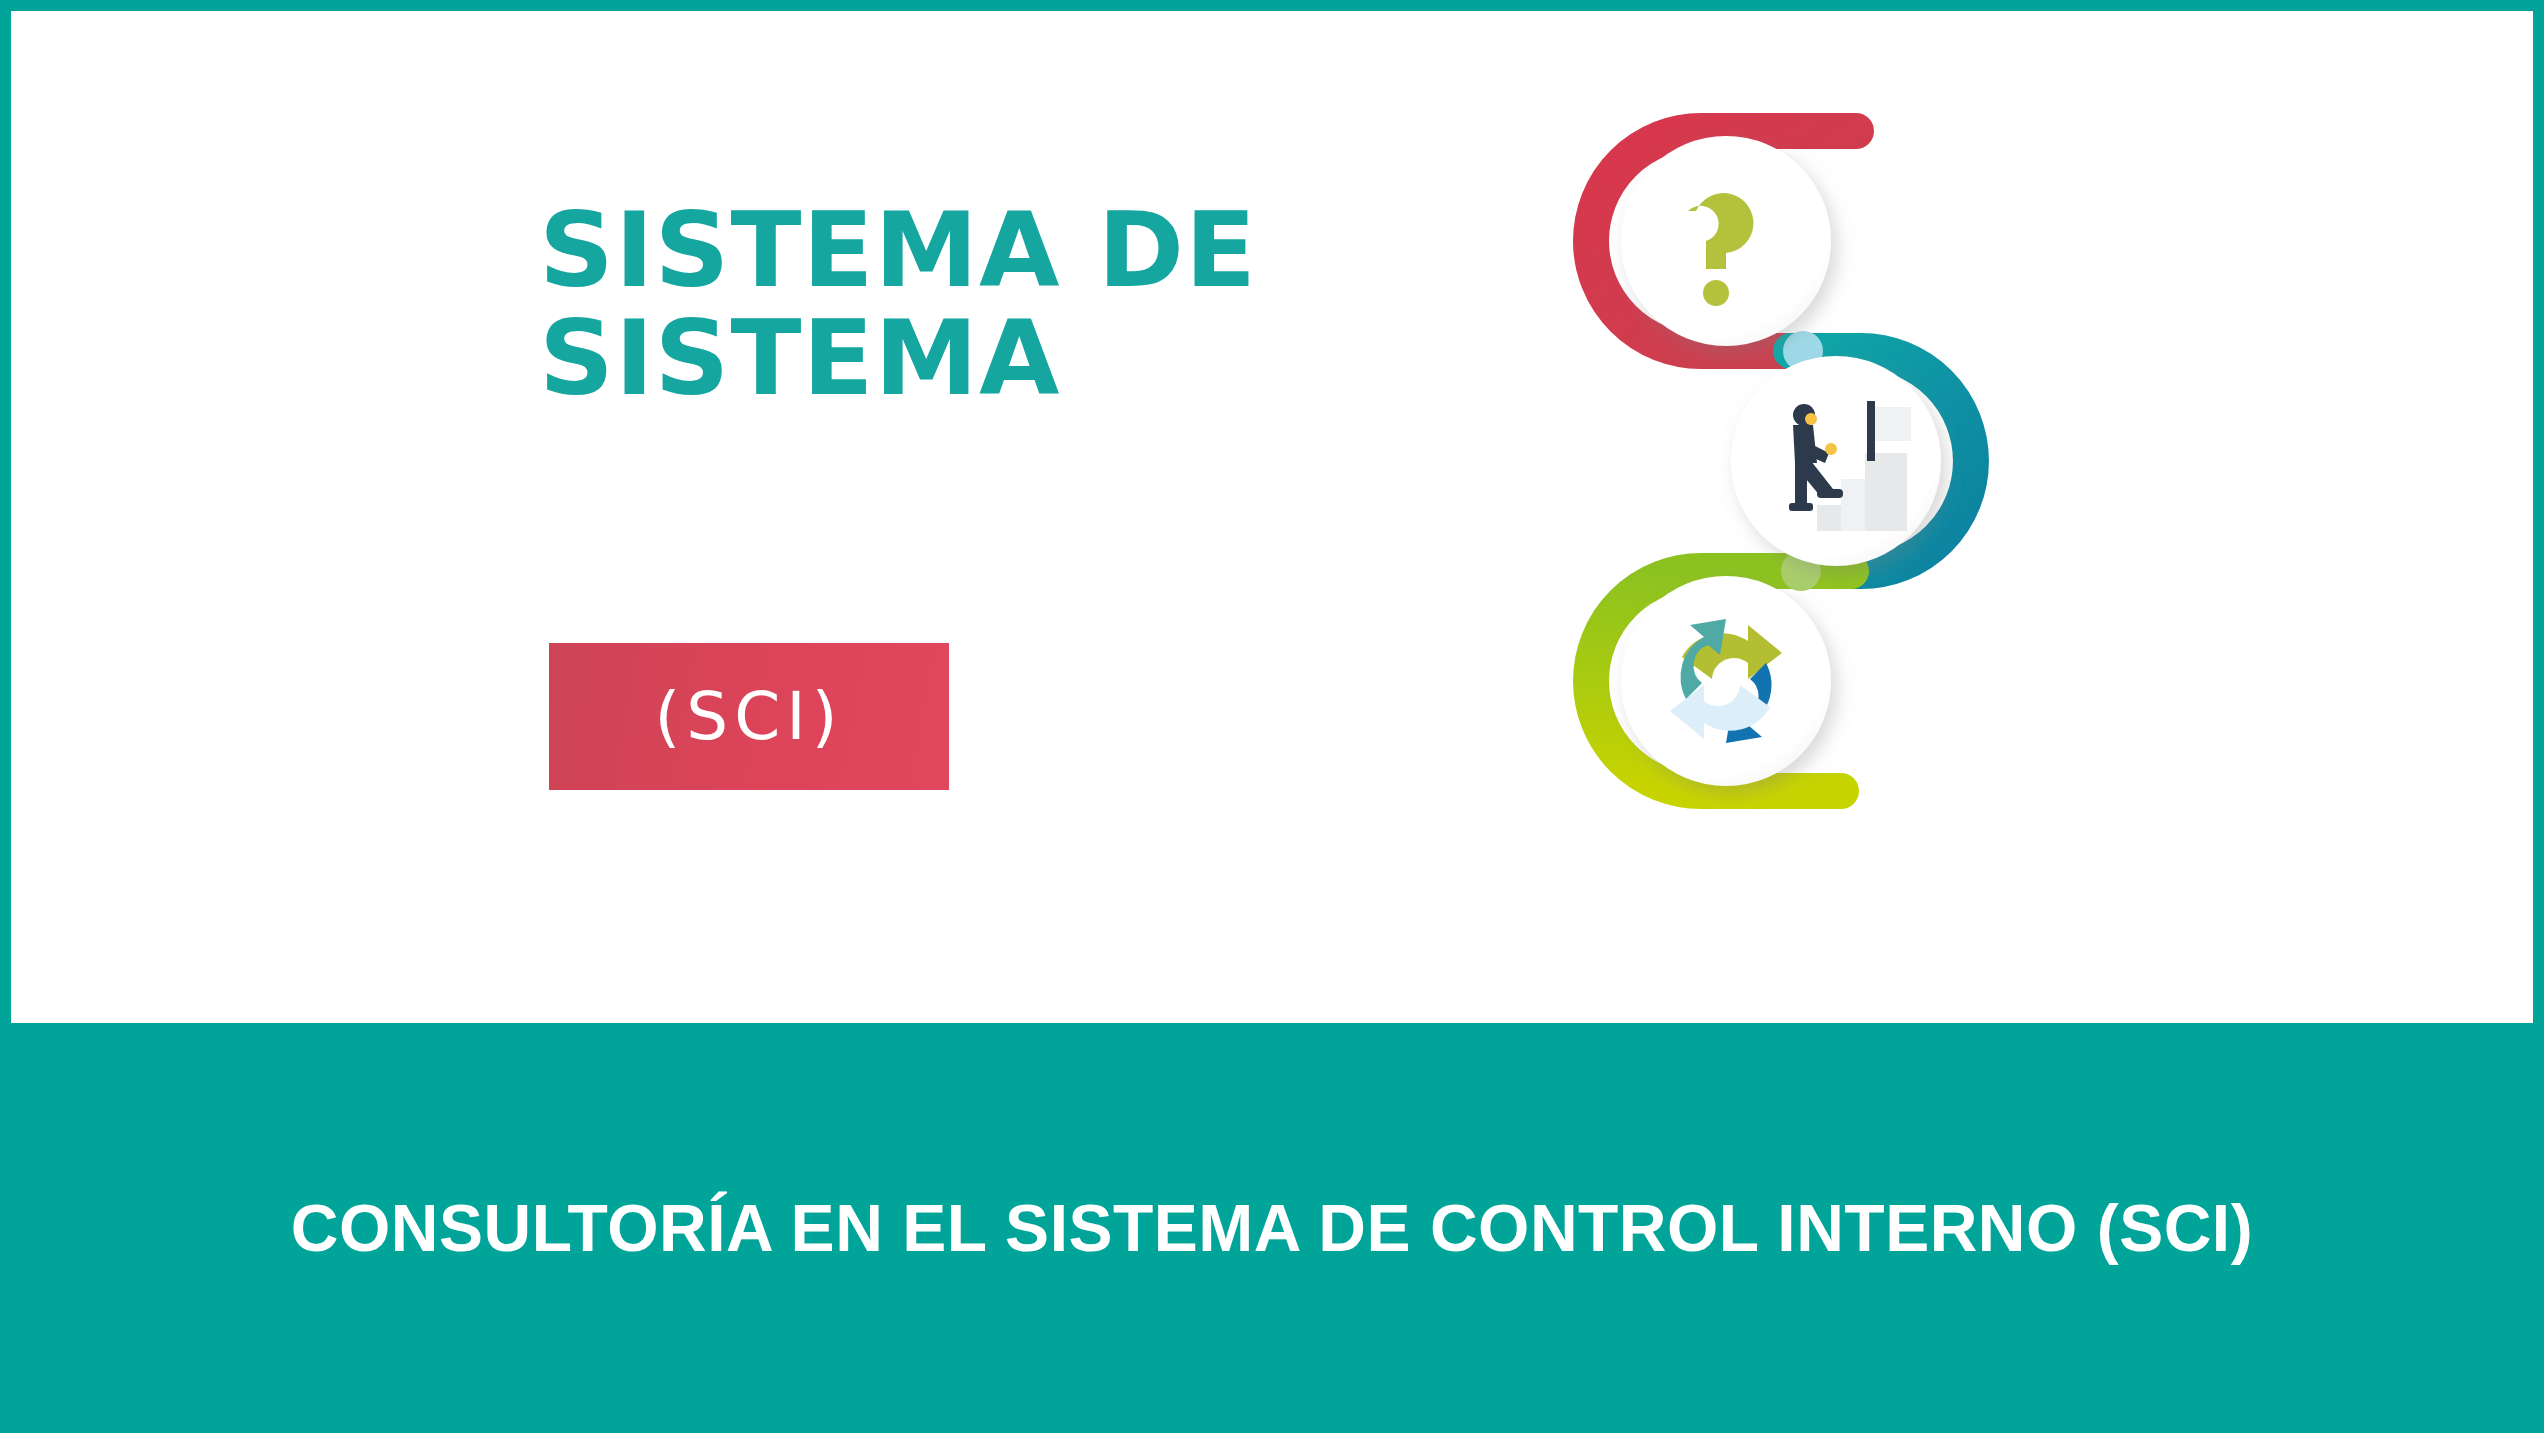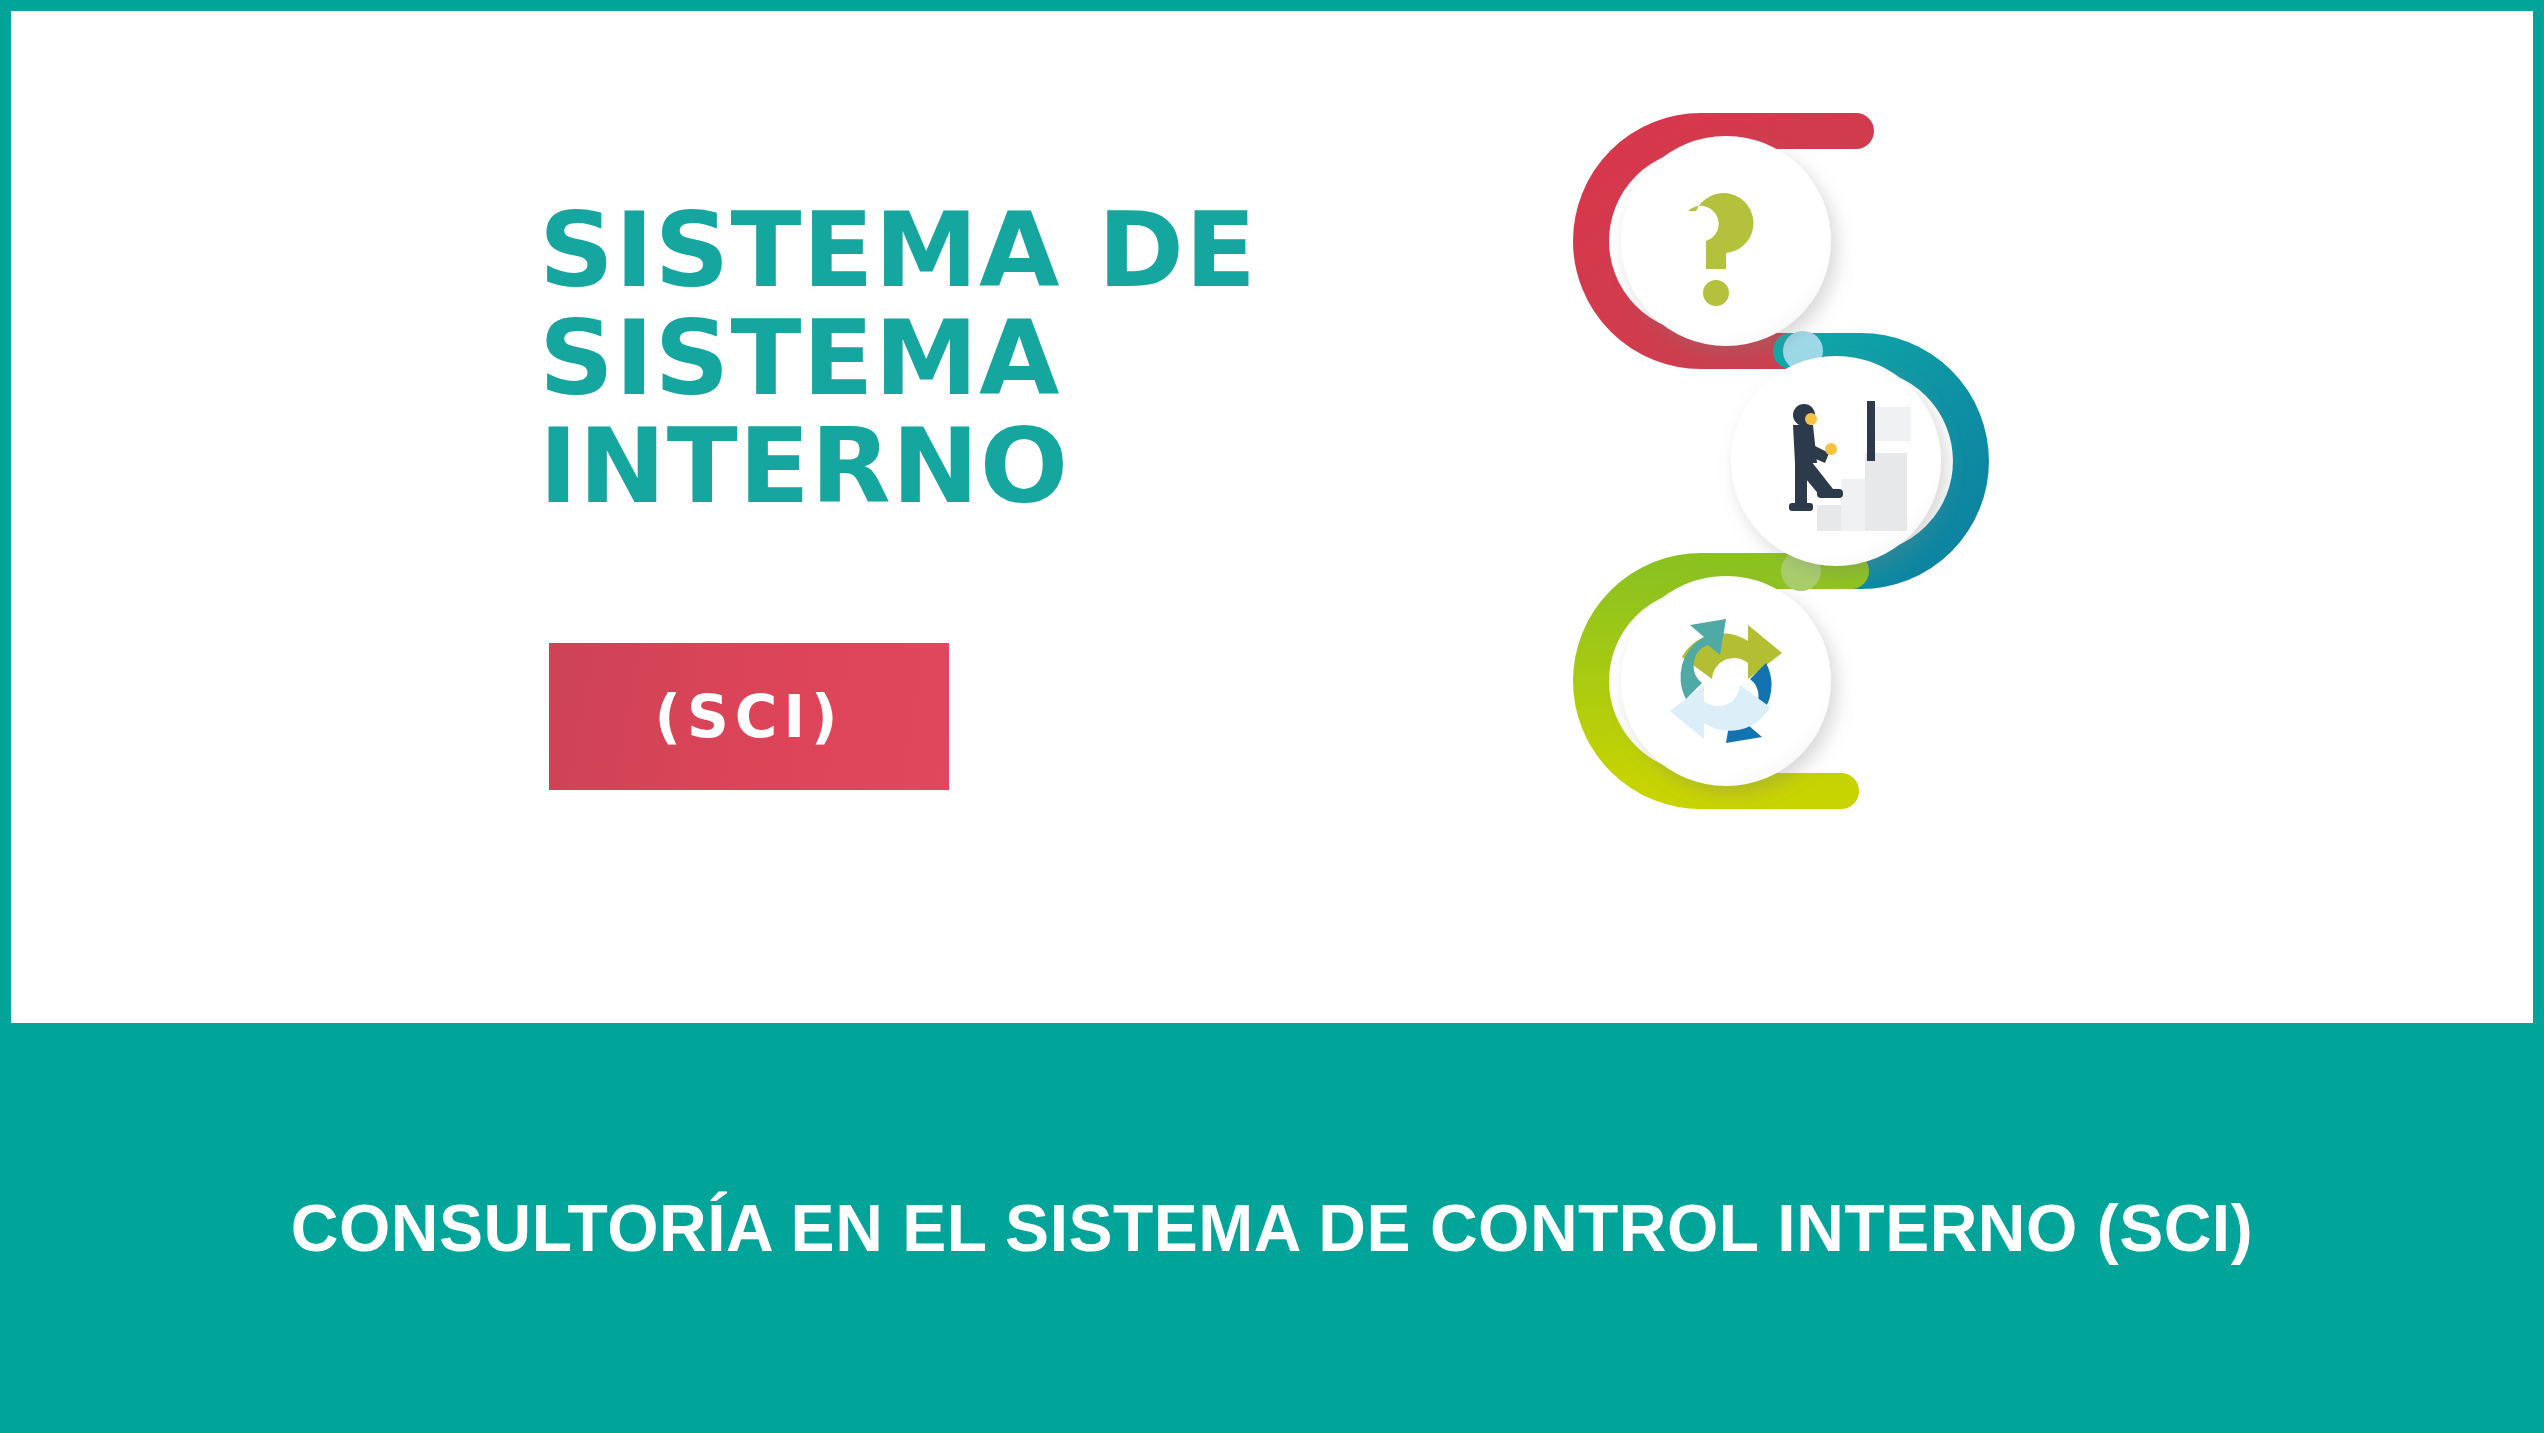--- a/index.html
+++ b/index.html
@@ -54,23 +54,23 @@
     width: 400px;
     height: 147px;
     background: #D9465B;
     background: linear-gradient(100deg, #CE4356 0%, #DE4459 60%, #E1485D 100%);
     display: flex;
     align-items: center;
     justify-content: center;
   }
   #logo-sci-text {
     font-family: "DejaVu Sans", sans-serif;
-    font-weight: bold;
+    font-weight: normal;
     color: #ffffff;
-    font-size: 58px;
+    font-size: 66px;
     line-height: 90px;
     letter-spacing: 6px;
   }
 
   
   #infographic {
     position: absolute;
     left: 1540px;
     top: 90px;
     width: 460px;
@@ -106,21 +106,20 @@
 </head>
 <body>
 
 <div id="slide">
 
   <div id="content-panel">
 
     <div id="logo-block">
       <div class="logo-line">SISTEMA DE</div>
       <div class="logo-line">SISTEMA</div>
-      <div class="logo-line">INTERNO</div>
       <div id="logo-sci-box">
         <span id="logo-sci-text">(SCI)</span>
       </div>
     </div>
 
     <div id="infographic">
       <svg width="460" height="860" viewBox="0 0 460 860" xmlns="http://www.w3.org/2000/svg">
         <defs>
           <filter id="softshadow" x="-40%" y="-40%" width="190%" height="190%">
             <feDropShadow dx="6" dy="8" stdDeviation="9" flood-color="#7d7d7d" flood-opacity="0.30"></feDropShadow>

